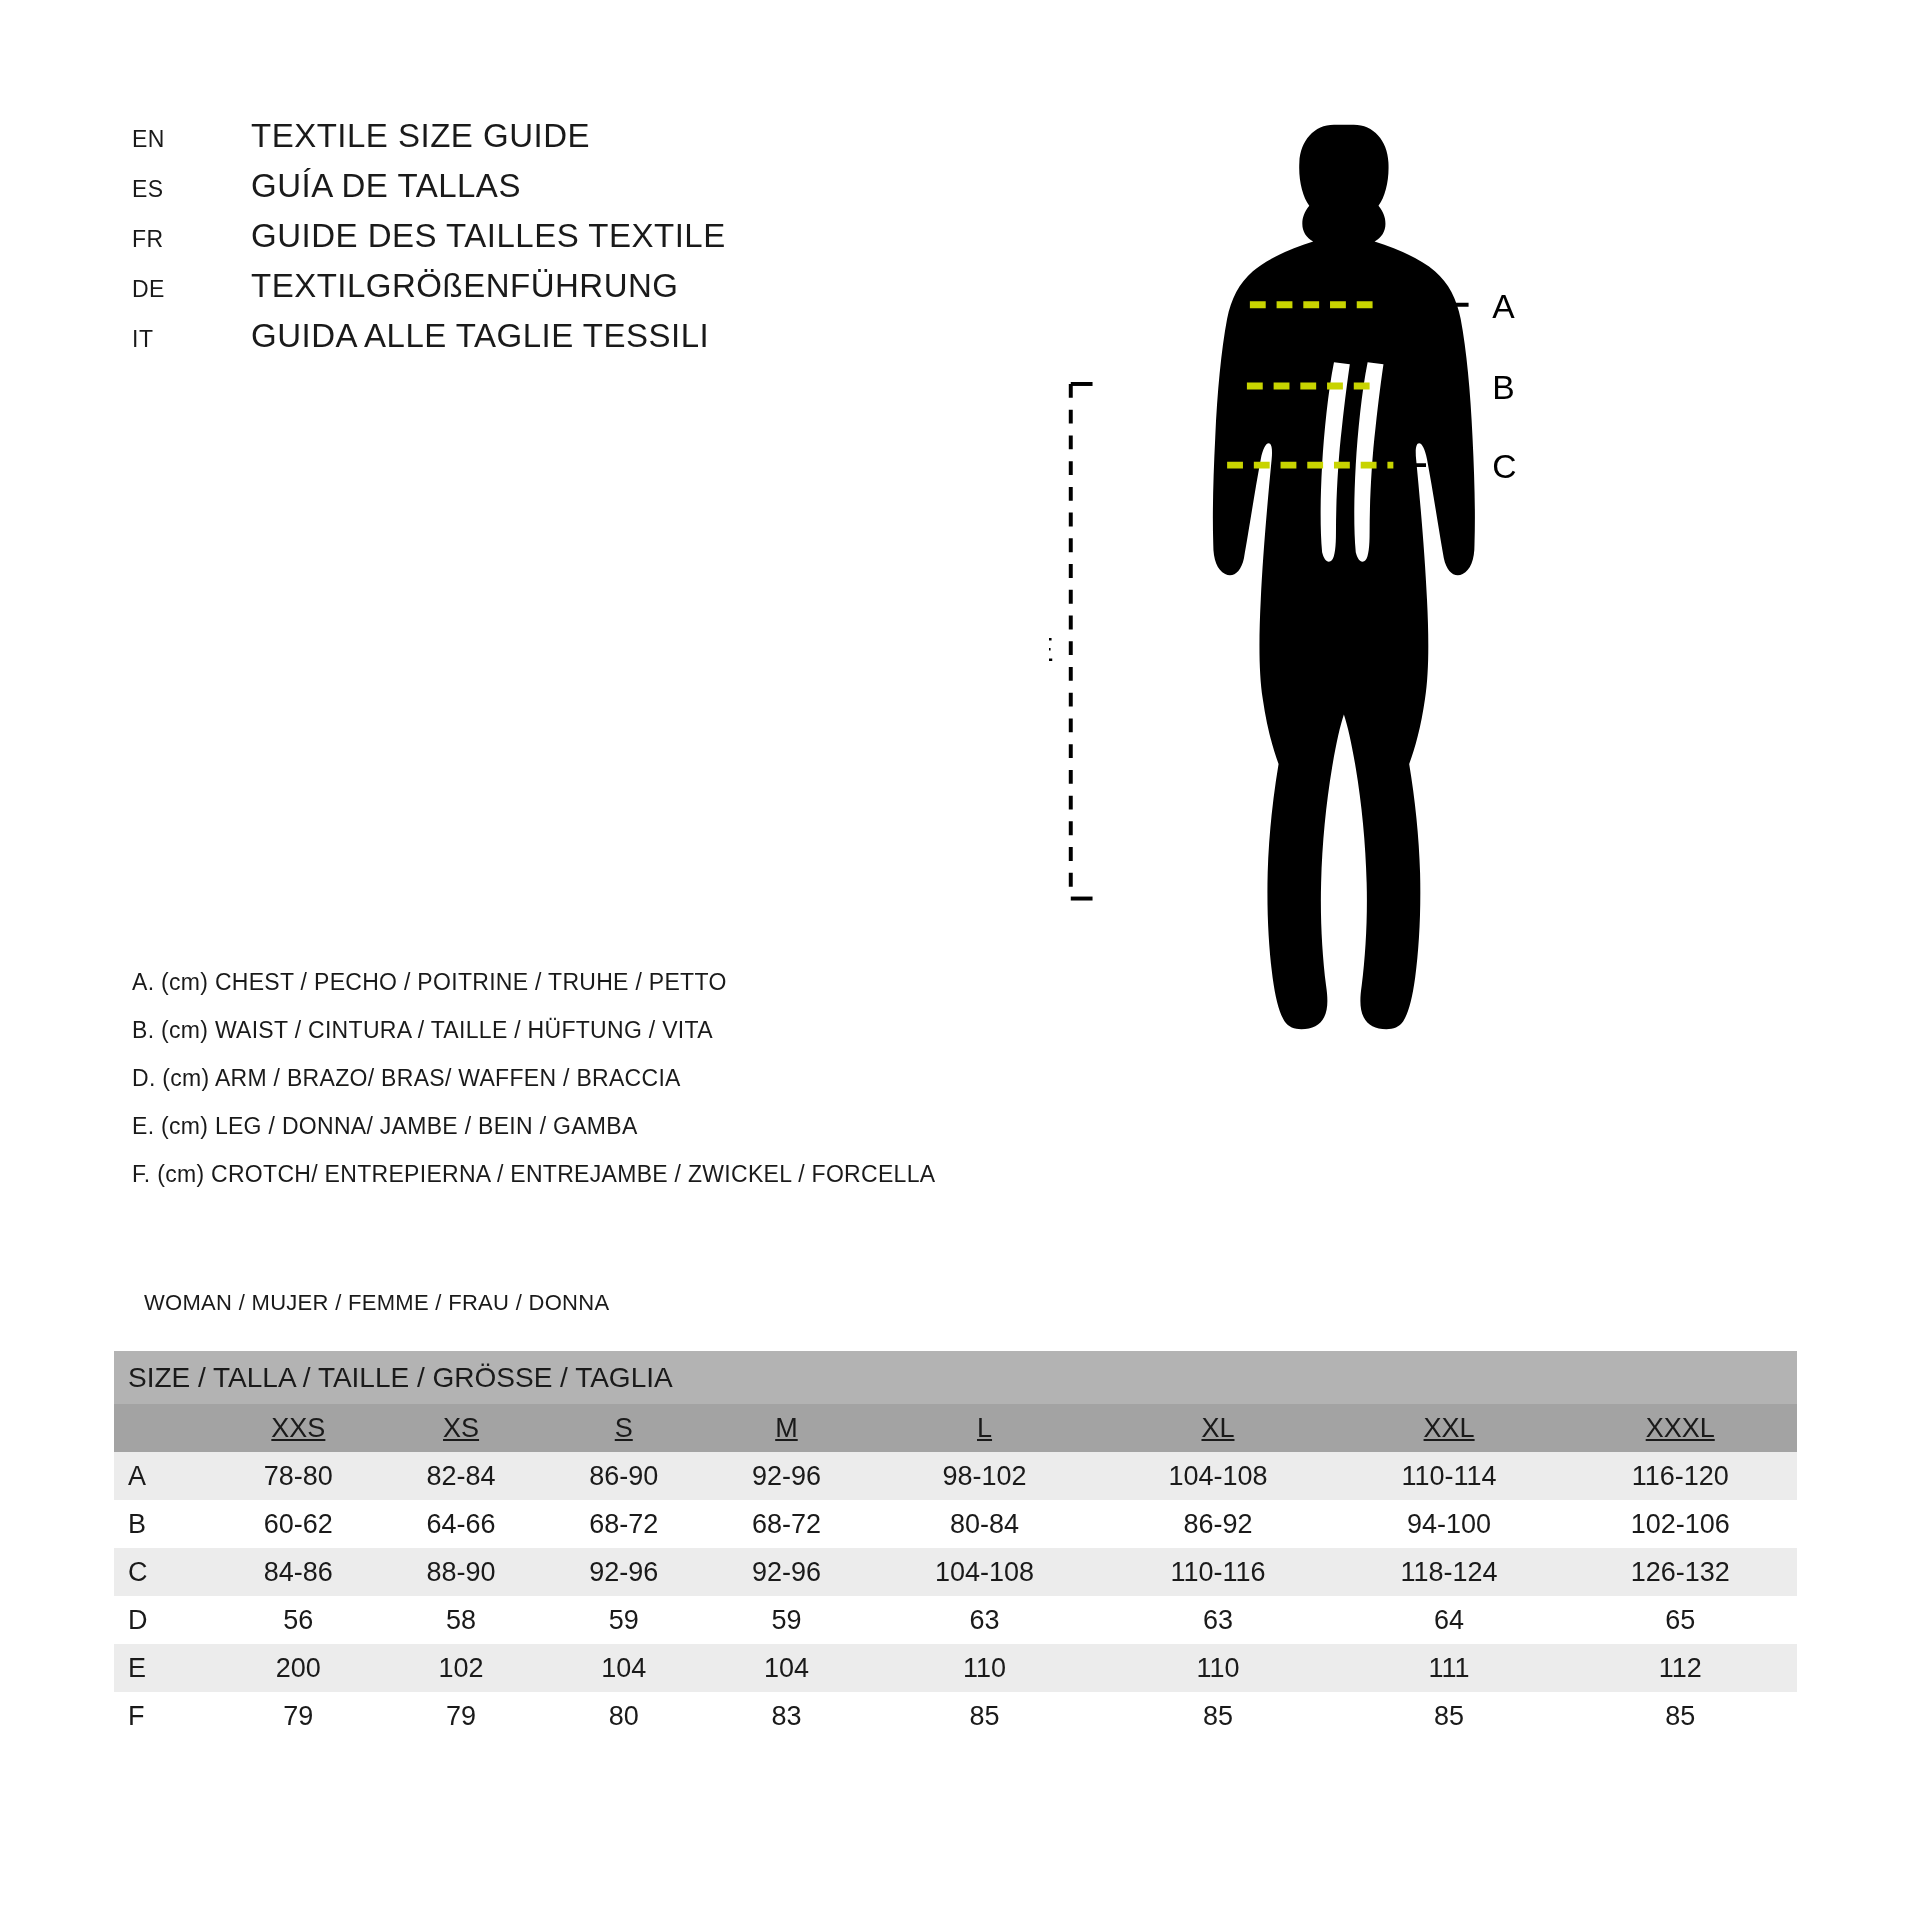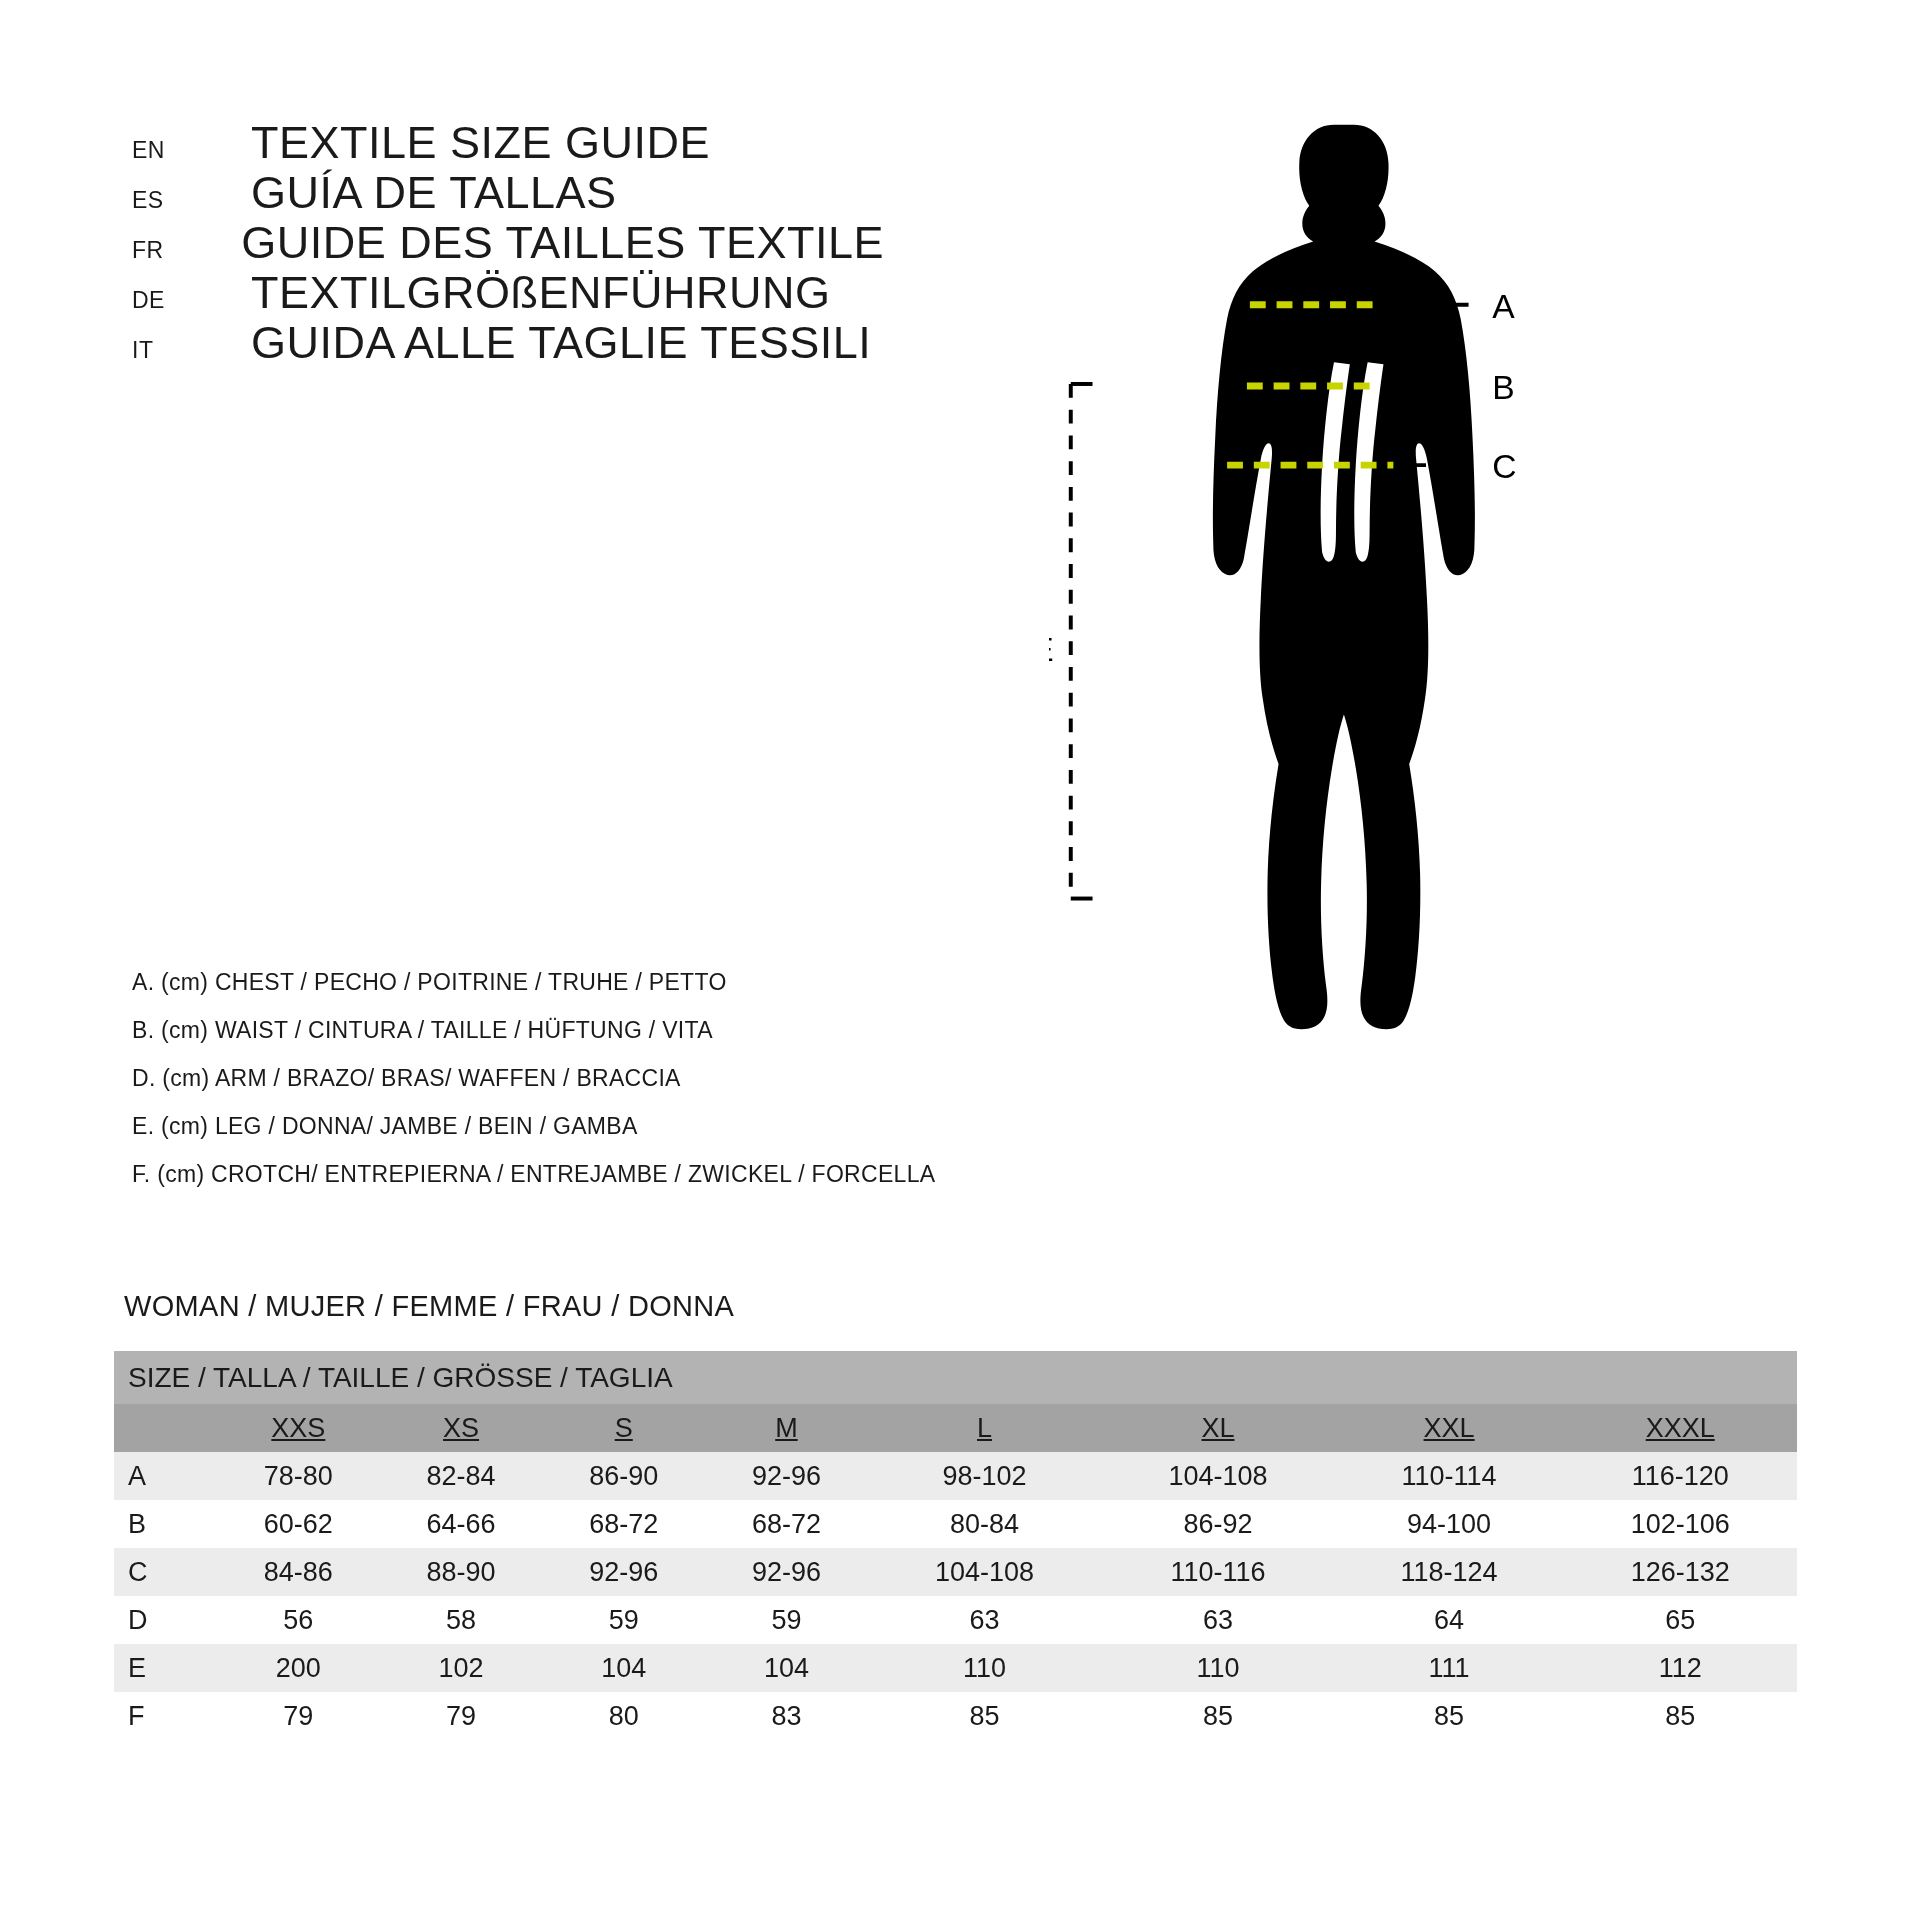--- a/index.html
+++ b/index.html
@@ -27,21 +27,21 @@
     display: flex;
     align-items: baseline;
     height: 50px;
   }
   .title-lang {
     width: 119px;
     font-size: 23px;
     letter-spacing: 0.5px;
   }
   .title-text {
-    font-size: 45px;
+    font-size: 33px;
     letter-spacing: 0.5px;
     white-space: nowrap;
   }
 
   
   #legend-block {
     position: absolute;
     left: 132px;
     top: 958px;
     width: 1020px;
@@ -49,23 +49,23 @@
   .legend-row {
     font-size: 23px;
     line-height: 48px;
     white-space: nowrap;
     letter-spacing: 0.3px;
   }
 
   
   #group-heading {
     position: absolute;
-    left: 124px;
+    left: 144px;
     top: 1290px;
-    font-size: 29px;
+    font-size: 22px;
     letter-spacing: 0.3px;
   }
 
   
   #size-table {
     position: absolute;
     left: 114px;
     top: 1351px;
     width: 1683px;
     border-collapse: collapse;

